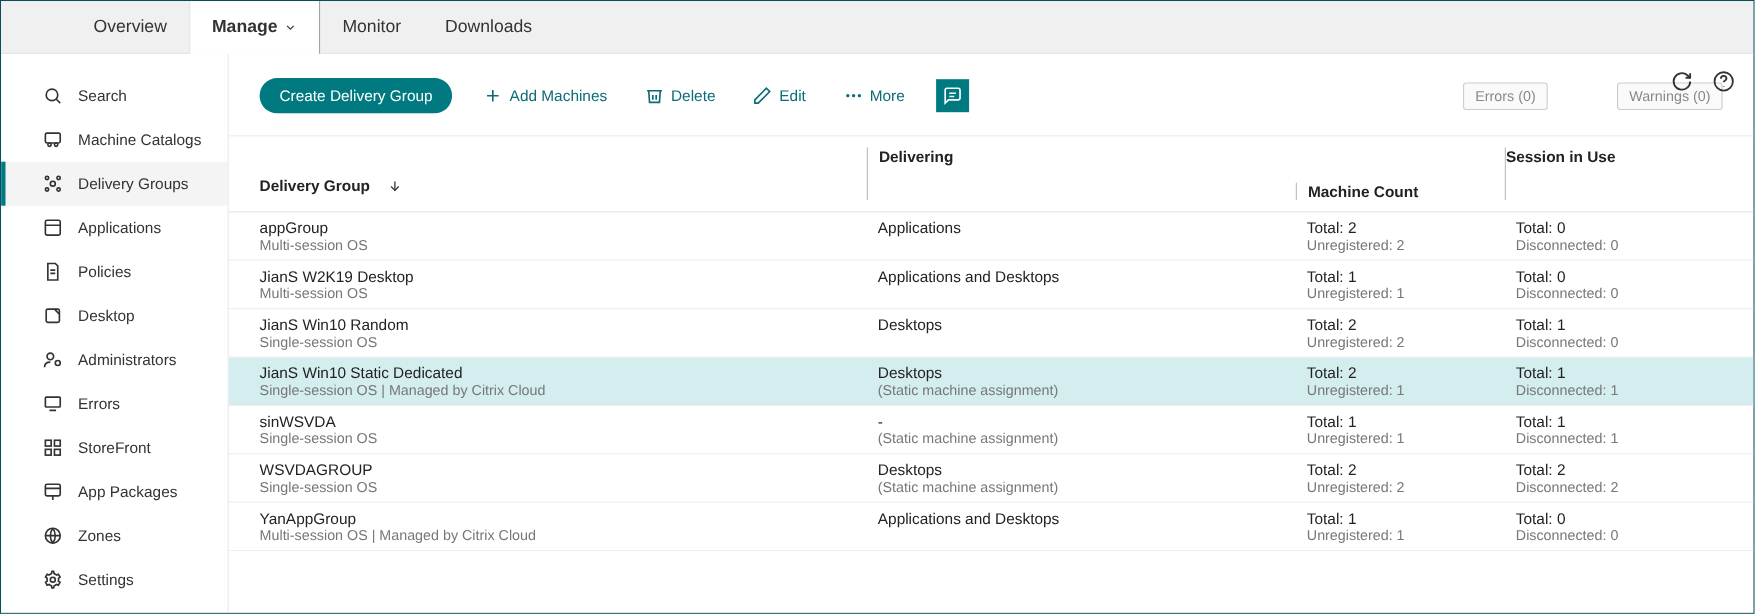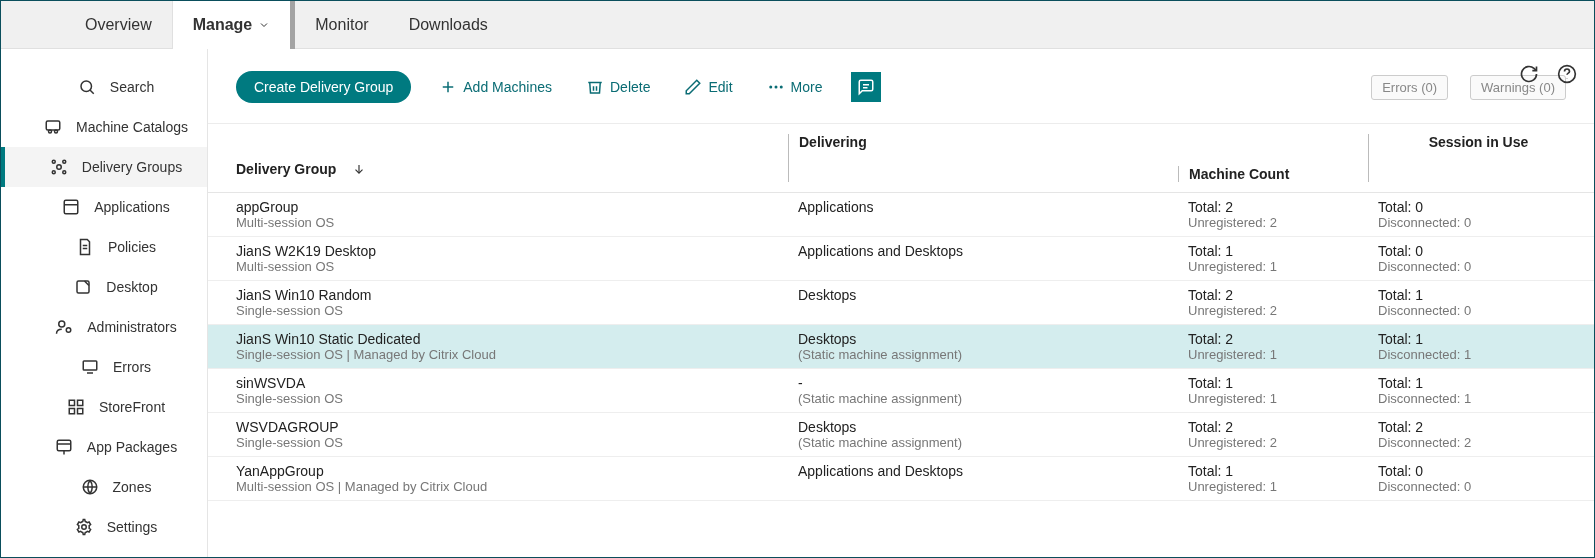--- a/index.html
+++ b/index.html
@@ -1,49 +1,49 @@
 <!DOCTYPE html>
 <html><head>
 <meta charset="utf-8">
 <style>
   * { box-sizing: border-box; margin: 0; padding: 0; font-family: -apple-system, BlinkMacSystemFont, "Segoe UI", Arial, sans-serif; }
   body { background: #f5f5f5; width: 1595px; height: 558px; overflow: hidden; border: 1px solid #0a4e5c; }
 
   .topnav { display: flex; align-items: center; height: 48px; background: #f0f0f0; border-bottom: 1px solid #e0e0e0; padding-left: 64px; }
   .topnav-item { padding: 0 20px; height: 48px; display: flex; align-items: center; font-size: 16px; color: #333; cursor: pointer; gap:6px;}
-  .topnav-item.active { background: #fff; font-weight: 600; border-left: 1px solid #e0e0e0; border-right: 5px solid #a3a3a3; }
+  .topnav-item.active { background: #fff; font-weight: 600; border-left: 1px solid #e0e0e0; border-right: 1px solid #a3a3a3; }
 
   .layout { display: flex; height: calc(100% - 48px); }
 
   .sidebar { width: 207px; background: #fff; border-right: 1px solid #e5e5e5; padding-top: 18px; }
-  .sidebar-item { display: flex; align-items: center; height: 40px; padding-left: 24px; gap: 14px; font-size: 14px; color: #333; cursor: pointer; position: relative; justify-content: center; }
+  .sidebar-item { display: flex; align-items: center; height: 40px; padding-left: 38px; gap: 14px; font-size: 14px; color: #333; cursor: pointer; position: relative; }
   .sidebar-item.active { background: #f4f4f4; }
   .sidebar-item.active::before { content:""; position:absolute; left:0; top:0; bottom:0; width:4px; background:#007a80; }
   .sidebar-icon { width: 18px; height:18px; display:flex; align-items:center; justify-content:center; color:#333; }
 
   .main { flex: 1; background:#fff; display:flex; flex-direction:column; }
 
   .topright { position:absolute; right:18px; top:64px; display:flex; gap:18px; align-items:center; color:#333;}
   .topright svg { width:20px; height:20px; }
 
   .toolbar { display:flex; align-items:center; gap:22px; padding: 22px 28px 20px 28px; border-bottom:1px solid #ececec; }
   .create-btn { background:#007a80; color:#fff; border:none; border-radius:18px; padding: 8px 18px; font-size:14px; font-weight:500; cursor:pointer; }
   .tool-btn { display:flex; align-items:center; gap:6px; font-size:14px; color:#0a6c74; cursor:pointer; background:none; border:none; padding:4px 6px;}
   .tool-btn.highlight { border:3px solid #e44a3a; border-radius:8px; padding:6px 12px;}
   .tool-btn svg { width:18px; height:18px; }
   .toolbar-spacer { flex:1; }
-  .status-pill { border:1px solid #ccc; color:#888; background:#fafafa; padding:4px 10px; font-size:13px; border-radius:3px; }
+  .status-pill { border:1px solid #ccc; color:#888; background:#fafafa; padding:4px 10px; font-size:13px; border-radius:3px;margin-left:41px; }
   .feedback-btn { width:30px; height:30px; background:#007a80; display:flex; align-items:center; justify-content:center; cursor:pointer; }
   .feedback-btn svg { stroke:#fff; }
 
   .table-head { display:flex; padding: 10px 28px; font-size:14px; font-weight:600; color:#222; border-bottom:1px solid #e5e5e5;}
   .col-group { flex: 0 0 552px; display:flex; align-items:center; gap:16px;margin-top:21px;}
   .col-deliver { flex: 0 0 390px; border-left:1px solid #bbb; padding-left:10px;}
   .col-machine { flex: 0 0 190px; border-left:1px solid #bbb; padding-left:10px;margin-top:32px;}
-  .col-session { flex: 1; border-left:1px solid #bbb; padding-left:22px;text-align:center;}
+  .col-session { flex: 1; border-left:1px solid #bbb; padding-left:0;}
 
   .row { display:flex; padding: 6px 28px; border-bottom:1px solid #eee; font-size:14px; }
   .row.selected { background:#d4edee; }
   .cell-group { flex: 0 0 552px; }
   .cell-deliver { flex: 0 0 390px; padding-left:10px;}
   .cell-machine { flex: 0 0 190px; padding-left:10px;}
   .cell-session { flex:1; padding-left:10px; }
   .cell-line1 { color:#222; }
   .cell-line2 { color:#777; font-size:13px; }
 </style>

